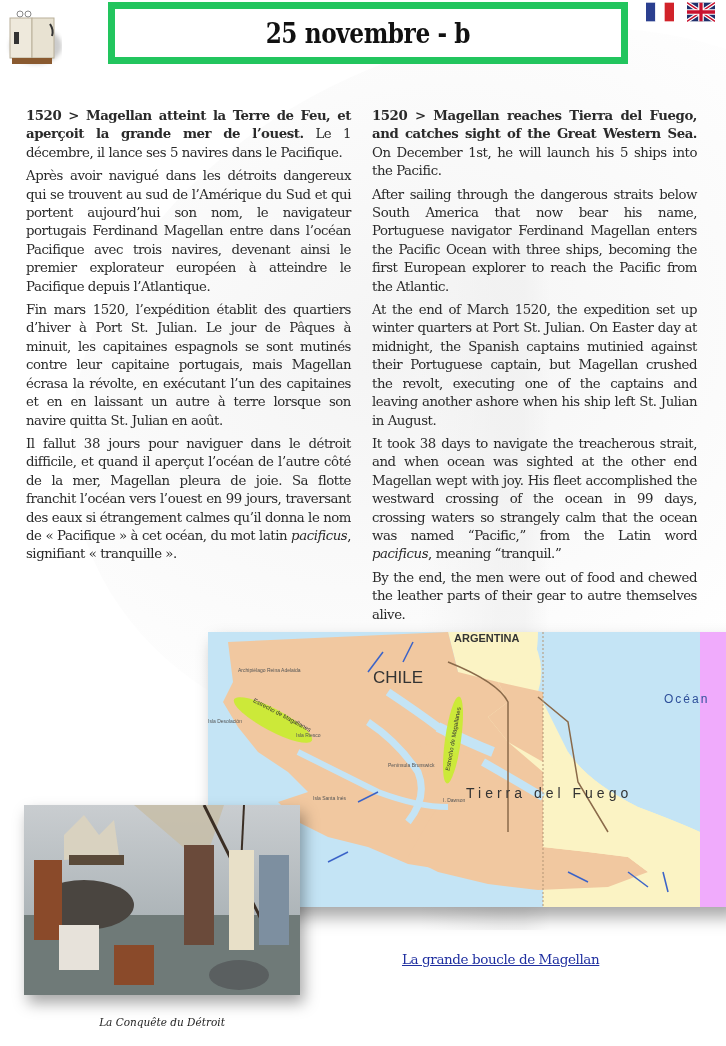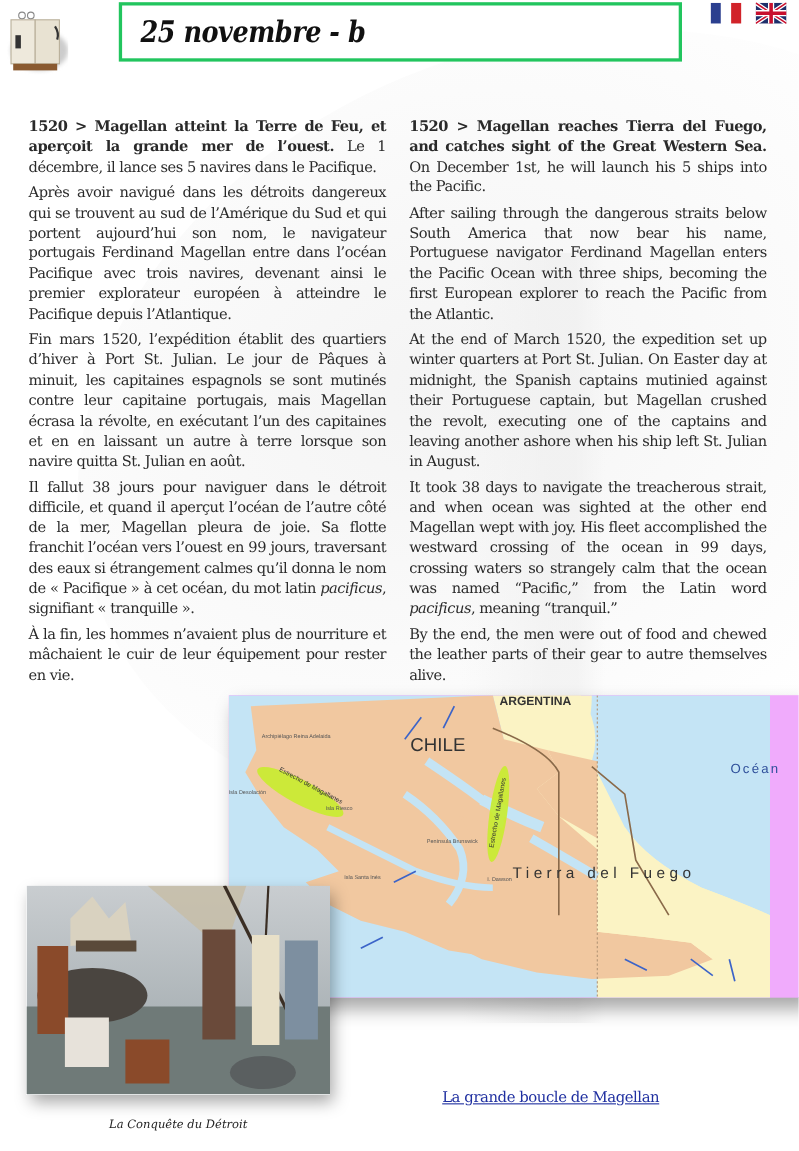--- a/index.html
+++ b/index.html
@@ -19,22 +19,22 @@
   .bg-watermark {
     position: absolute; left: 420px; top: 230px; width: 260px; height: 700px;
     background: linear-gradient(90deg, rgba(240,240,240,0), rgba(238,238,238,0.6) 30%, rgba(238,238,238,0.6) 40%, rgba(240,240,240,0) 50%);
     pointer-events: none;
   }
   .book-icon {
     position: absolute; left: 6px; top: 6px; width: 56px; height: 62px;
   }
   .title-box {
     position: absolute; left: 108px; top: 2px; width: 506px; height: 48px;
-    border: 3px solid #22c55e; background: #ffffff;
-    display: flex; align-items: center; justify-content: flex-start; font-style: italic;
+    border: 7px solid #22c55e; background: #ffffff;
+    display: flex; align-items: center; justify-content: center;
   }
   .title-box h1 {
     margin: 0; font-family: "DejaVu Serif", serif; font-weight: bold;
     font-size: 27px; letter-spacing: -0.5px; color: #111;
     transform: scaleX(0.86);
   }
   .flag { position: absolute; top: 2px; width: 28px; height: 20px; cursor: pointer; }
   .flag-fr { left: 646px; }
   .flag-uk { left: 687px; }
 
@@ -57,21 +57,21 @@
   .map-label { position: absolute; font-family: "Liberation Sans", sans-serif; }
   .painting {
     position: absolute; left: 24px; top: 805px; width: 276px; height: 190px;
     box-shadow: 4px 8px 14px rgba(0,0,0,0.35); overflow: hidden;
   }
   .caption-painting {
     position: absolute; left: 24px; top: 1016px; width: 276px; text-align: center;
     font-style: italic; font-size: 10.5px; color: #222; font-family: "DejaVu Serif", serif;
   }
   .caption-map {
-    position: absolute; left: 402px; top: 990px;
+    position: absolute; left: 402px; top: 951px;
     font-size: 13.5px; color: #1f2fa0; text-decoration: underline; cursor: pointer;
     font-family: "DejaVu Serif", serif; letter-spacing: -0.4px; text-align: center;
   }
 </style>
 </head>
 <body>
 
 <div class="bg-swoosh"></div>
 <div class="bg-watermark"></div>
 
@@ -106,21 +106,20 @@
   <path d="M0 0 L60 40 M60 0 L0 40" stroke="#c8102e" stroke-width="3"></path>
   <path d="M30 0 V40 M0 20 H60" stroke="#fff" stroke-width="12"></path>
   <path d="M30 0 V40 M0 20 H60" stroke="#c8102e" stroke-width="7"></path>
 </svg>
 
 <div class="col col-fr">
   <p><span class="lead">1520 &gt; Magellan atteint la Terre de Feu, et aperçoit la grande mer de l’ouest.</span><span> Le 1 décembre, il lance ses 5 navires dans le Pacifique.</span></p>
   <p>Après avoir navigué dans les détroits dangereux qui se trouvent au sud de l’Amérique du Sud et qui portent aujourd’hui son nom, le navigateur portugais Ferdinand Magellan entre dans l’océan Pacifique avec trois navires, devenant ainsi le premier explorateur européen à atteindre le Pacifique depuis l’Atlantique.</p>
   <p>Fin mars 1520, l’expédition établit des quartiers d’hiver à Port St. Julian. Le jour de Pâques à minuit, les capitaines espagnols se sont mutinés contre leur capitaine portugais, mais Magellan écrasa la révolte, en exécutant l’un des capitaines et en en laissant un autre à terre lorsque son navire quitta St. Julian en août.</p>
   <p><span>Il fallut 38 jours pour naviguer dans le détroit difficile, et quand il aperçut l’océan de l’autre côté de la mer, Magellan pleura de joie. Sa flotte franchit l’océan vers l’ouest en 99 jours, traversant des eaux si étrangement calmes qu’il donna le nom de « Pacifique » à cet océan, du mot latin </span><em>pacificus</em><span>, signifiant « tranquille ».</span></p>
-  <p>À la fin, les hommes n’avaient plus de nourriture et mâchaient le cuir de leur équipement pour rester en vie.</p>
 </div>
 
 <div class="col col-en">
   <p><span class="lead">1520 &gt; Magellan reaches Tierra del Fuego, and catches sight of the Great Western Sea.</span><span> On December 1st, he will launch his 5 ships into the Pacific.</span></p>
   <p>After sailing through the dangerous straits below South America that now bear his name, Portuguese navigator Ferdinand Magellan enters the Pacific Ocean with three ships, becoming the first European explorer to reach the Pacific from the Atlantic.</p>
   <p>At the end of March 1520, the expedition set up winter quarters at Port St. Julian. On Easter day at midnight, the Spanish captains mutinied against their Portuguese captain, but Magellan crushed the revolt, executing one of the captains and leaving another ashore when his ship left St. Julian in August.</p>
   <p><span>It took 38 days to navigate the treacherous strait, and when ocean was sighted at the other end Magellan wept with joy. His fleet accomplished the westward crossing of the ocean in 99 days, crossing waters so strangely calm that the ocean was named “Pacific,” from the Latin word </span><em>pacificus</em><span>, meaning “tranquil.”</span></p>
   <p>By the end, the men were out of food and chewed the leather parts of their gear to autre themselves alive.</p>
 </div>
 

